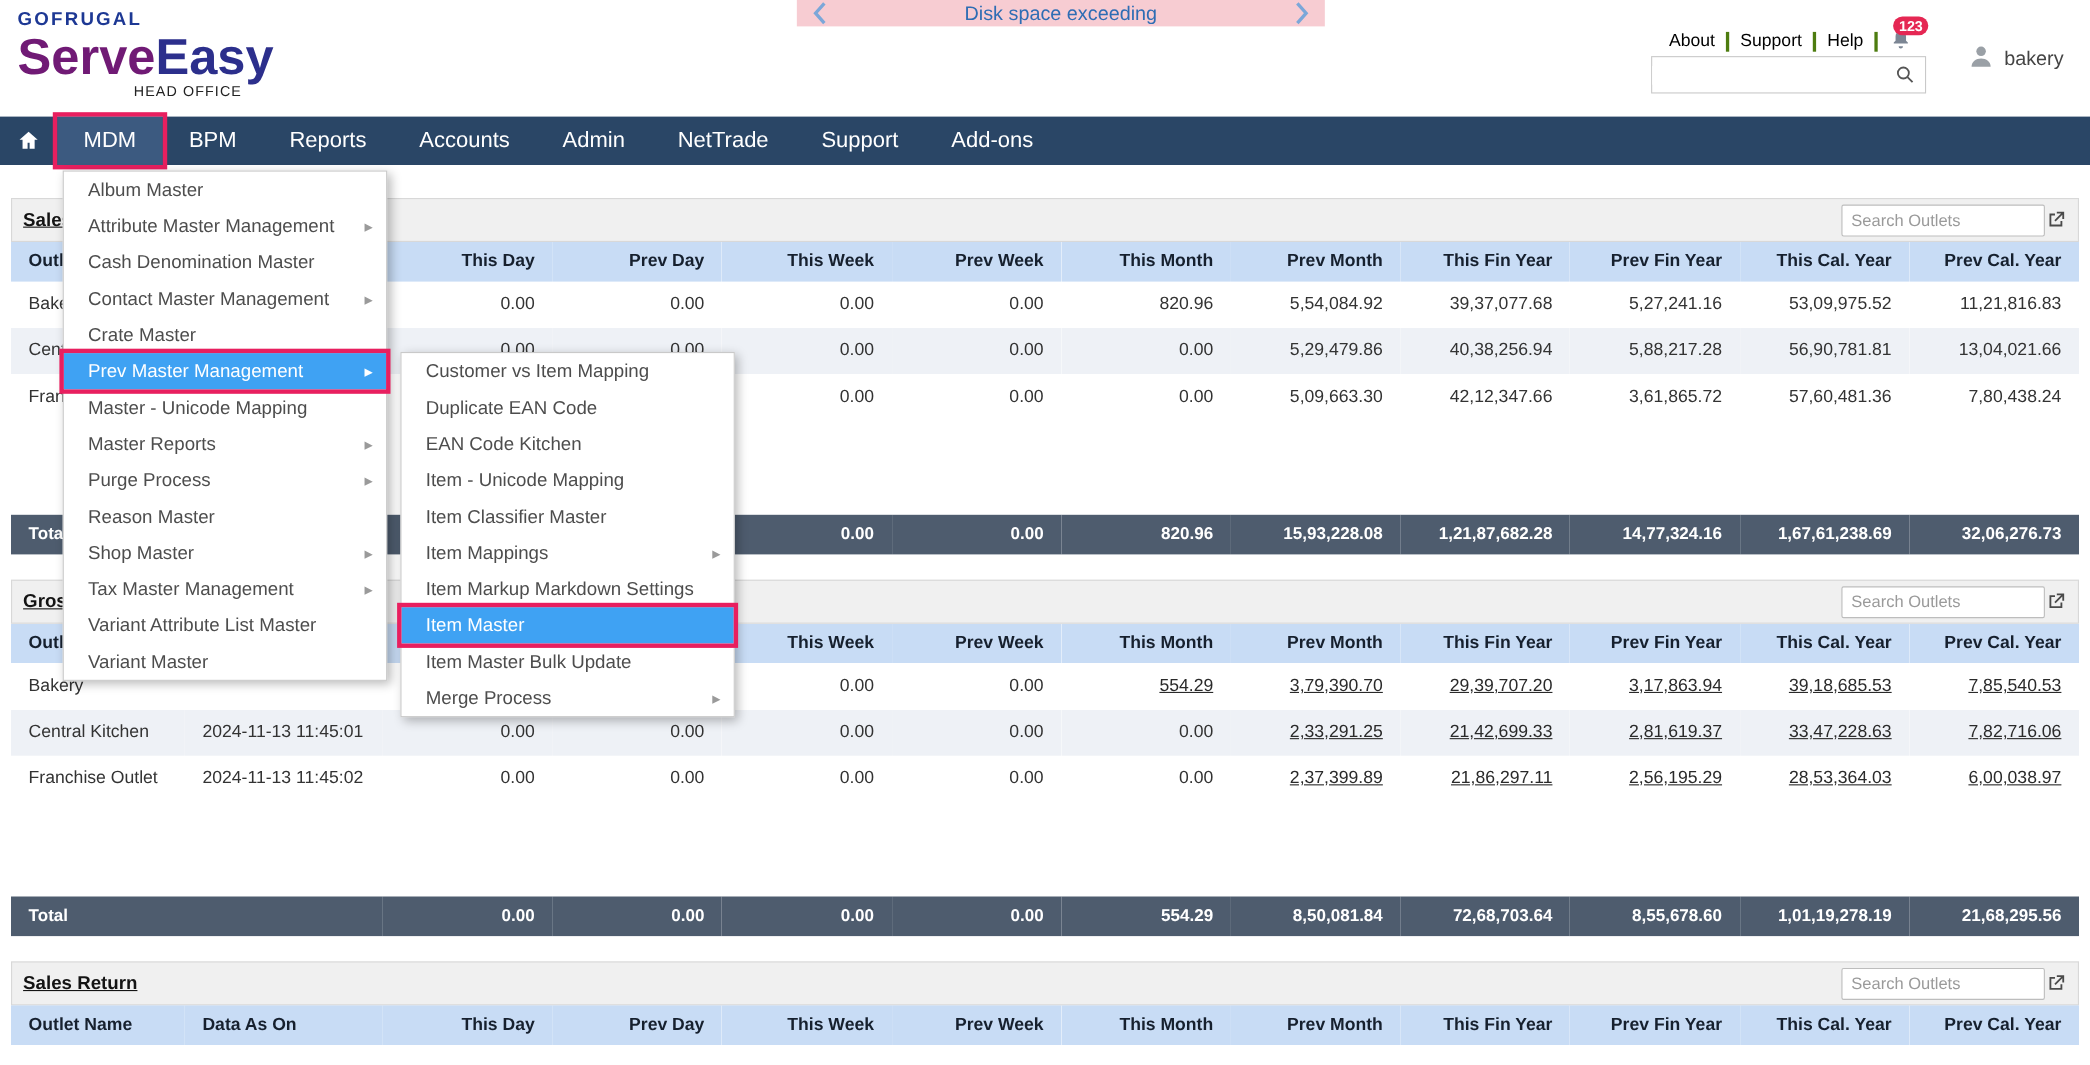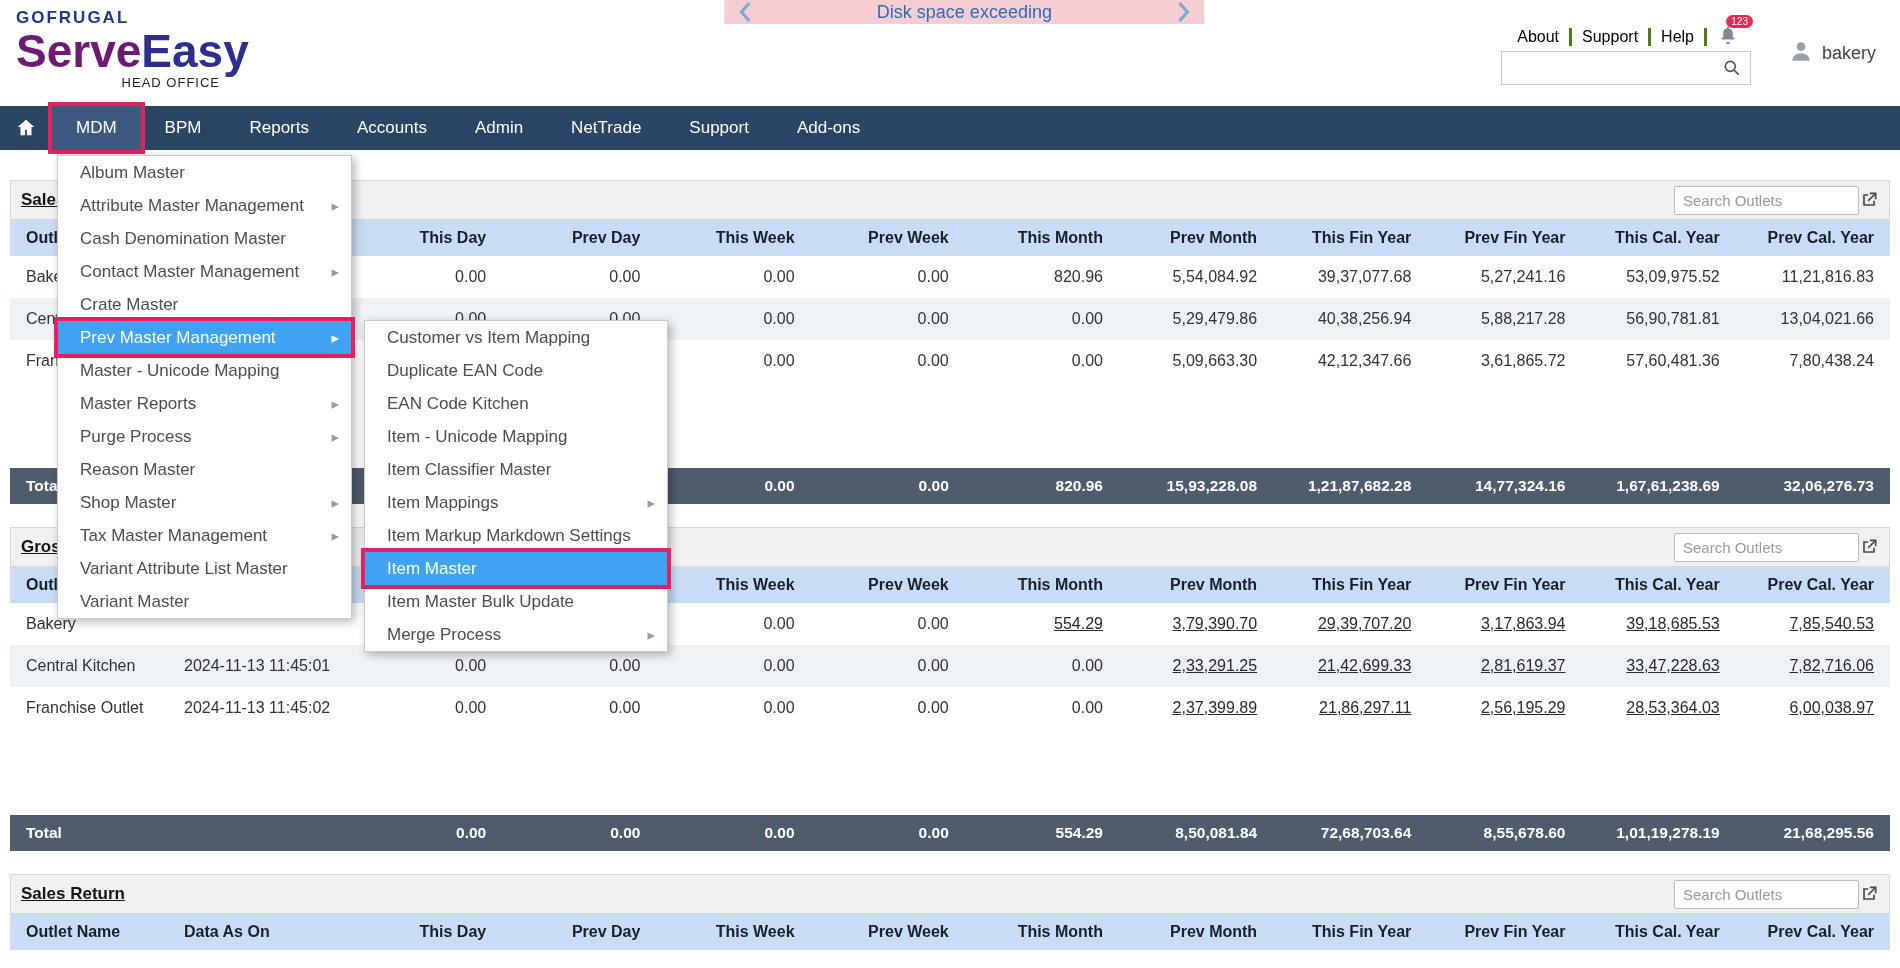--- a/index.html
+++ b/index.html
@@ -14,32 +14,32 @@
   .logo .serve{color:#701a75}
   .logo .easy{color:#2c2f8c}
   .logo .sub{font-size:13px;font-weight:normal;color:#222;text-align:right;letter-spacing:1px;padding-right:6px}
   .banner{position:absolute;left:50%;transform:translateX(-47%);top:0;width:480px;height:24px;background:#f7ccd2;display:flex;align-items:center;justify-content:center;padding:0 14px}
   .banner .txt{color:#2e6db4;font-size:18px;flex:1;text-align:center}
   .chev{cursor:pointer;display:flex;align-items:center}
   .top-links{position:absolute;top:24px;right:161px;display:flex;align-items:center;font-size:16px}
   .top-links .tlink{color:#000000;text-decoration:none;padding:0 10px;border-right:3px solid #4d7c0f;cursor:pointer}
   .top-links .tlink:last-of-type{border-right:none}
   .bell-wrap{position:relative;margin-left:10px;cursor:pointer}
-  .badge{position:absolute;top:-9px;right:-14px;background:#e52753;color:#fff;font-size:10px;font-weight:normal;padding:1px 5px;border-radius:9px}
+  .badge{position:absolute;top:-9px;right:-14px;background:#e52753;color:#fff;font-size:13px;font-weight:bold;padding:1px 5px;border-radius:9px}
   .hdr-search{position:absolute;top:51px;right:149px;width:250px;height:34px;border:1px solid #c9c9c9;display:flex;align-items:center;background:#fff}
   .hdr-search input{flex:1;border:none;outline:none;font-size:15px;padding:0 8px;color:#333;min-width:0}
   .hdr-search .mag{margin-right:8px;display:flex;align-items:center;cursor:pointer}
   .user-box{position:absolute;top:38px;right:24px;display:flex;align-items:center;gap:8px}
   .user-box .uname{font-size:18px;color:#444}
 
   
   .mainnav{height:44px;background:#2a4666;display:flex;align-items:stretch;color:#fff;position:relative}
   .nav-home{width:52px;display:flex;align-items:center;justify-content:center;cursor:pointer}
   .nav-items{display:flex;align-items:stretch}
-  .nav-item{display:flex;align-items:center;padding:12px 24px;font-size:17px;cursor:pointer;white-space:nowrap}
+  .nav-item{display:flex;align-items:center;padding:12px 24px;font-size:20px;cursor:pointer;white-space:nowrap}
   .nav-item.active{background:#3c5a80}
   .annotated{outline:4px solid #e81f5f;outline-offset:0px}
 
   
   .menu{position:absolute;background:#fff;border:1px solid #c9c9c9;box-shadow:3px 3px 9px rgba(0,0,0,.28);z-index:50}
   .menu-l1{left:57px;top:155px;width:295px}
   .menu-l2{left:364px;top:320px;width:304px}
   .menu-item{height:33px;display:flex;align-items:center;padding:0 12px 0 22px;font-size:17px;color:#4d4d4d;cursor:pointer;white-space:nowrap}
   .menu-item .caret{margin-left:auto;color:#9a9a9a;font-size:15px}
   .menu-item.hl{background:#3fa2f3;color:#fff}

